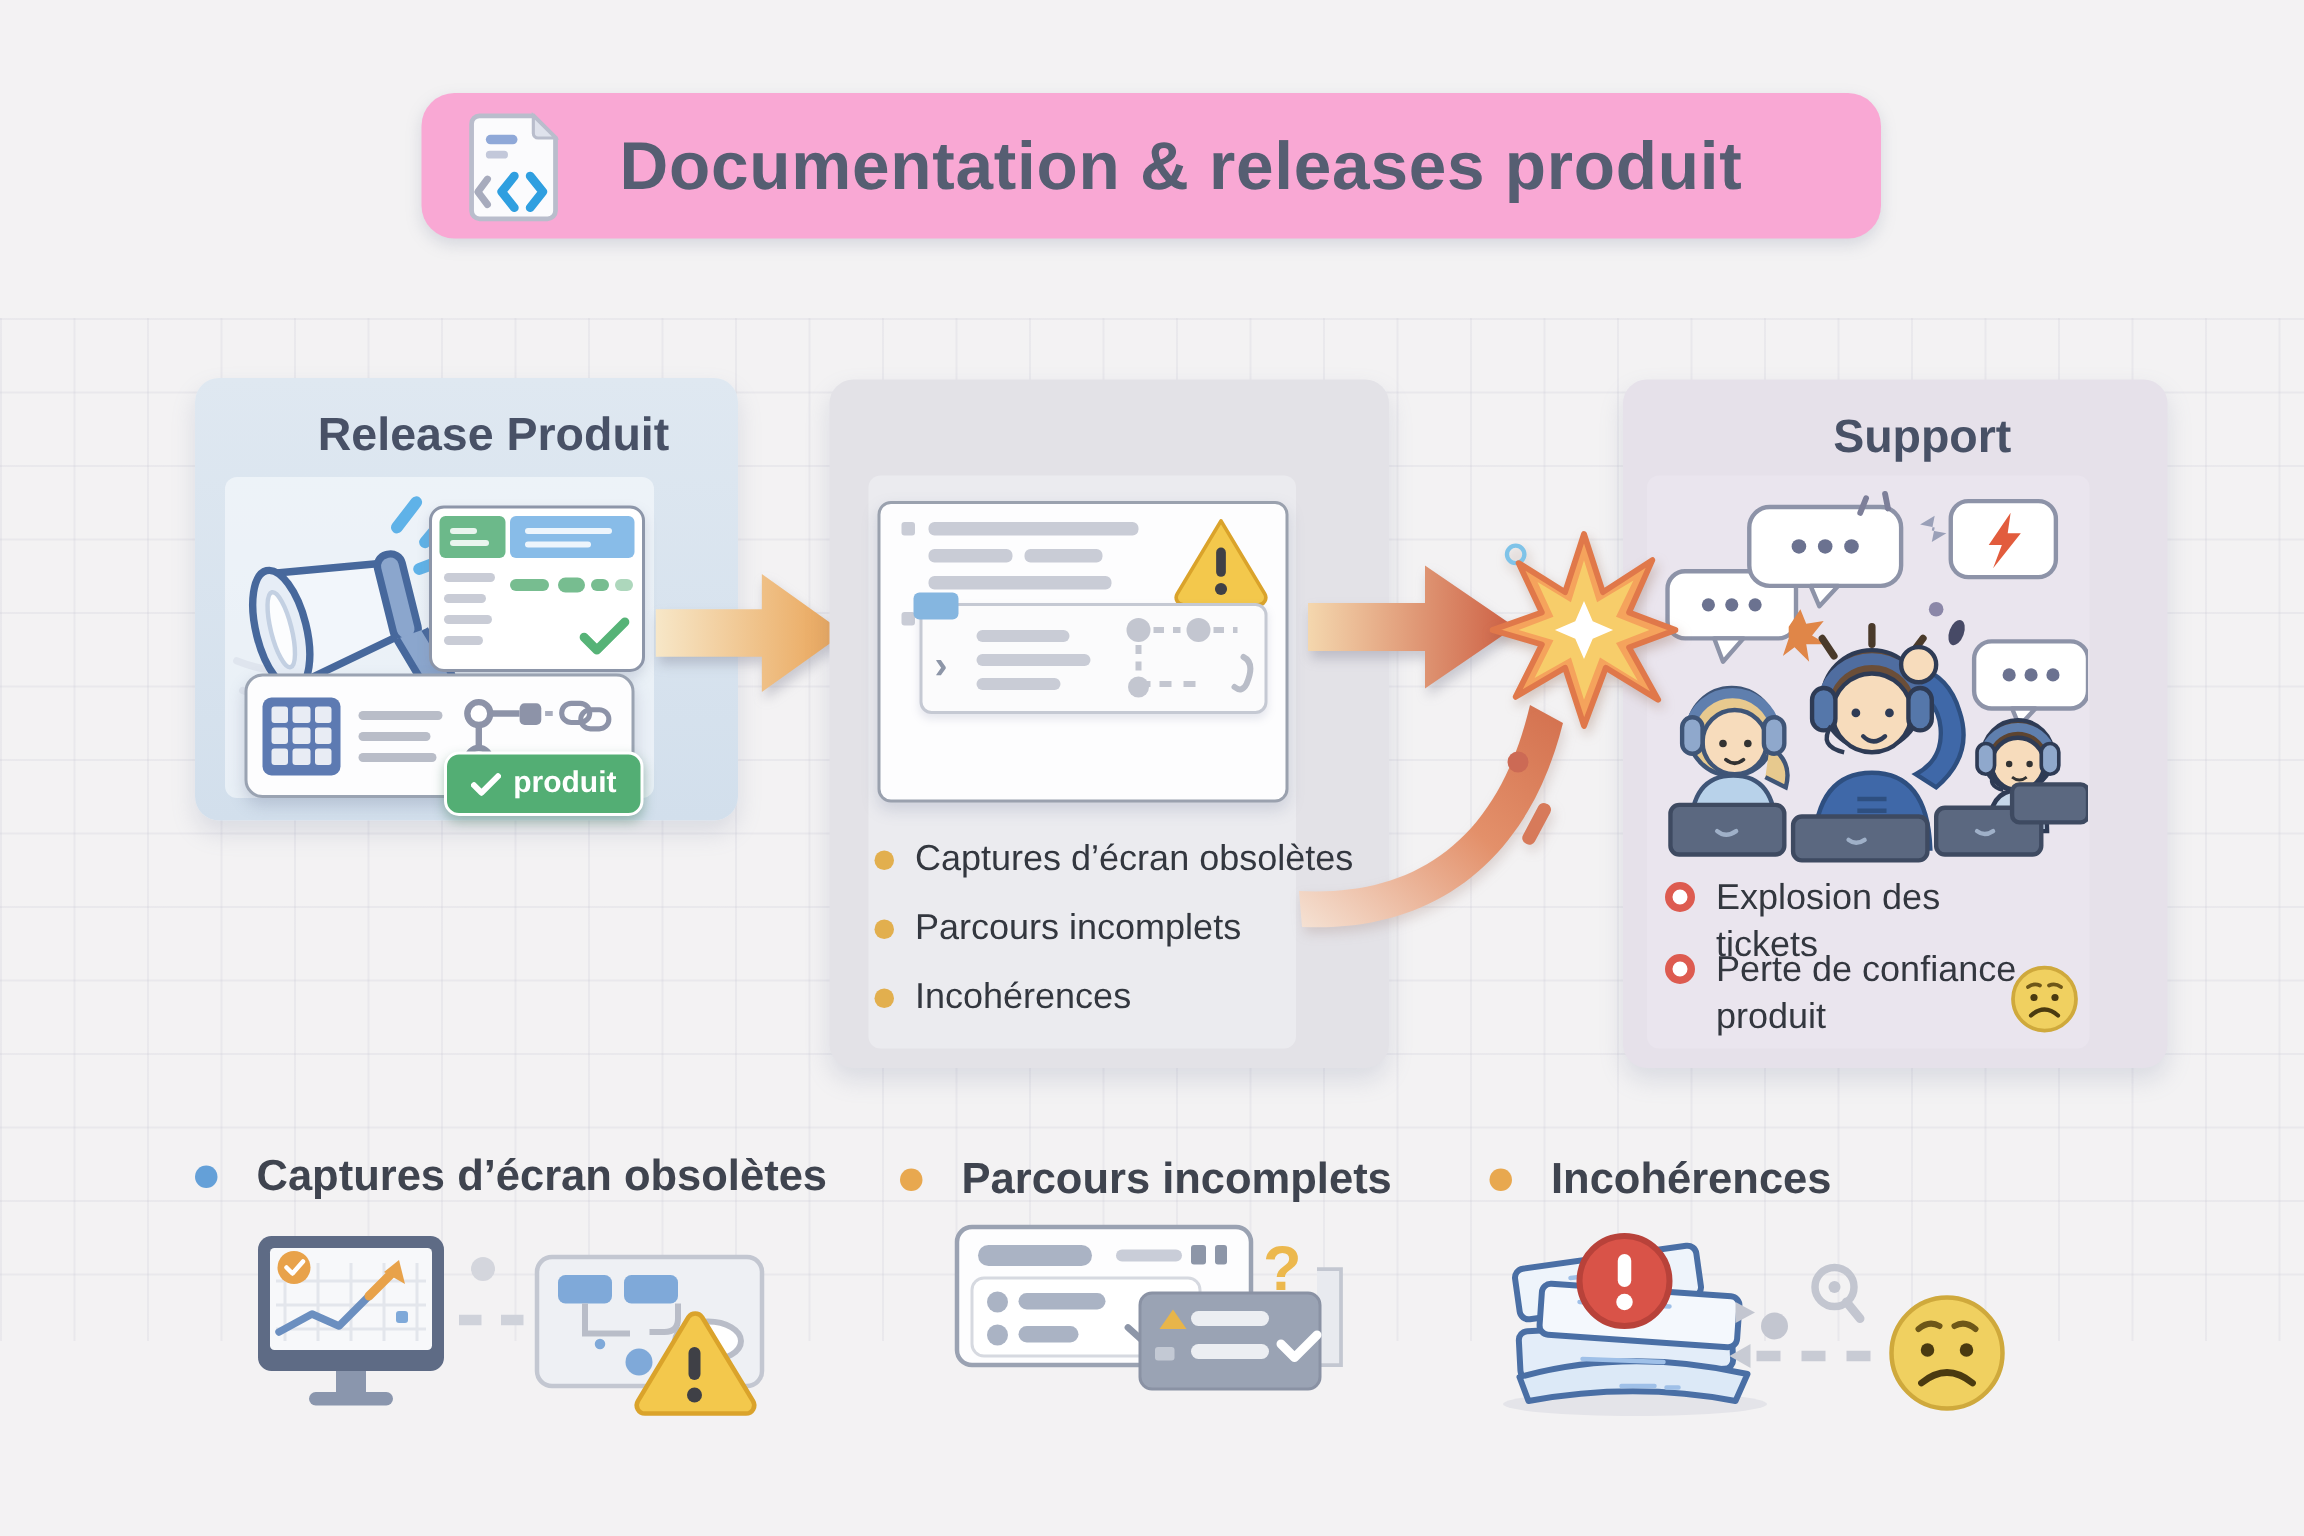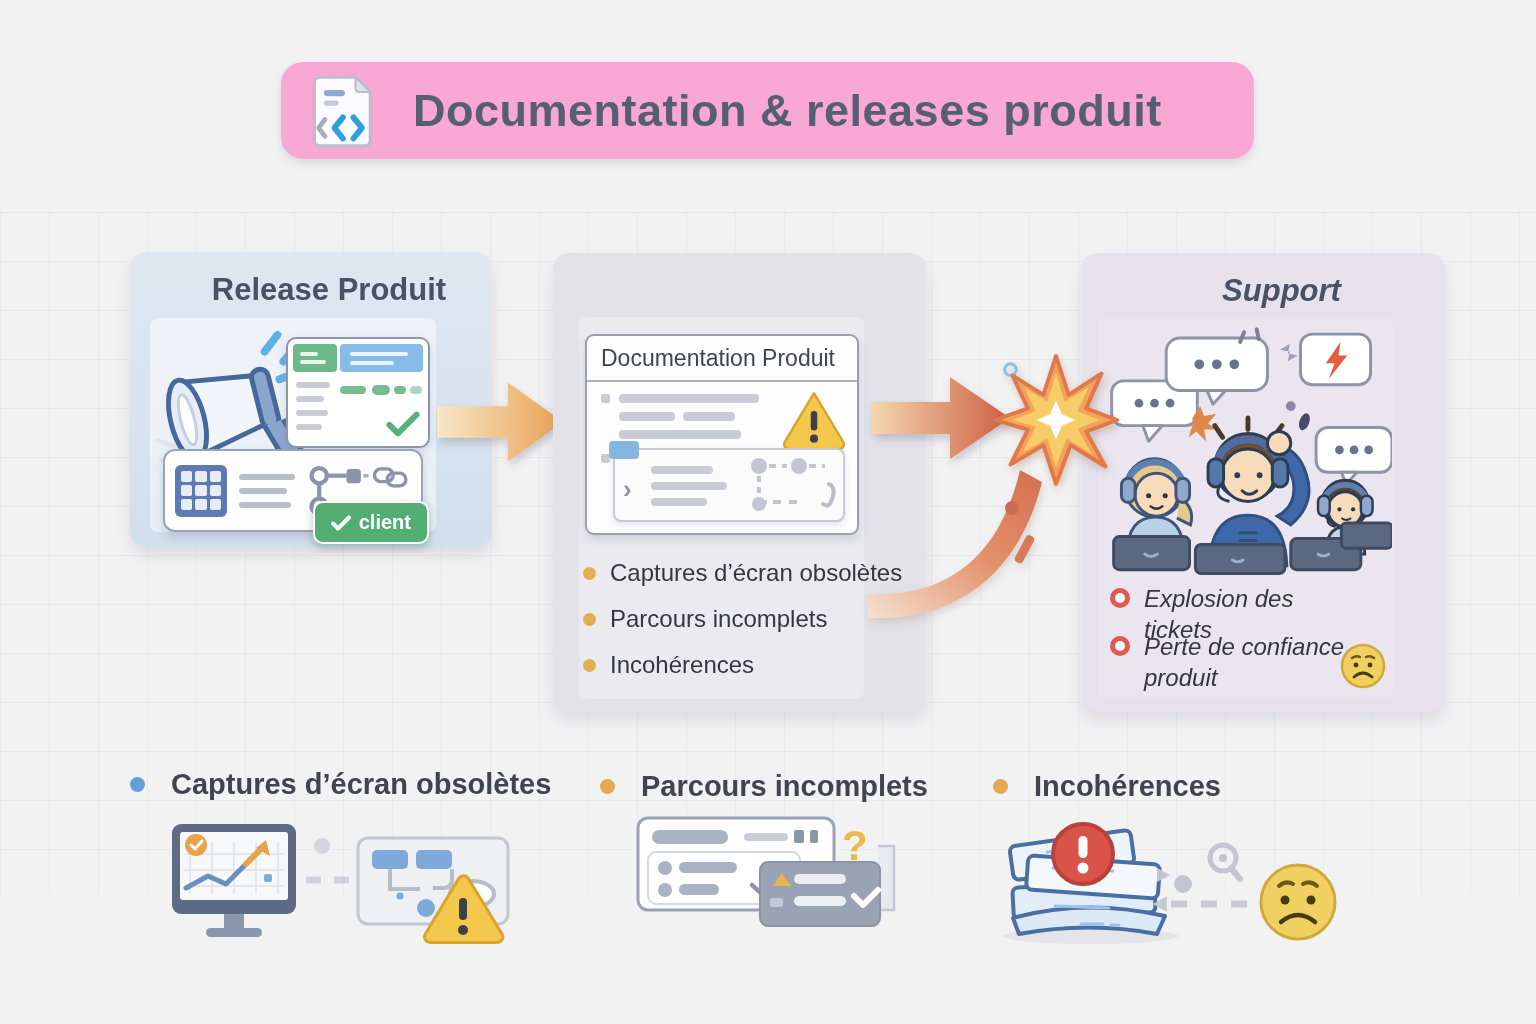--- a/index.html
+++ b/index.html
@@ -15,21 +15,21 @@
   .banner{left:281px;top:62px;width:973px;height:97px;background:#f9a8d4;border-radius:22px;
           display:flex;align-items:center;box-shadow:0 4px 10px rgba(130,138,165,.25);}
   .banner .doc-ic{width:68px;height:76px;margin-left:30px;flex:0 0 auto;}
   .banner h1{margin:0 0 0 34px;font-size:45px;font-weight:700;color:#565e72;letter-spacing:.5px;}
 
   
   .panel{border-radius:16px;box-shadow:0 8px 16px rgba(120,130,160,.20);padding-left:36px;}
   .panel h2{margin:0;text-align:center;font-size:31px;font-weight:700;color:#485166;padding-top:20px;}
   .p-release{left:130px;top:252px;width:326px;height:295px;background:linear-gradient(#dfe8f1,#d2dfec);}
   .p-doc{left:553px;top:253px;width:337px;height:459px;background:#e3e2e7;}
-  .p-support{left:1082px;top:253px;width:327px;height:459px;background:#e6e1ea;font-style:italic;}
+  .p-support{left:1082px;top:253px;width:327px;height:459px;background:#e6e1ea;}
   .inset{position:absolute;border-radius:8px;}
   .inset-rel{background:rgba(252,253,255,.55);left:20px;top:66px;width:286px;height:214px;}
   .inset-doc{background:#ebebef;left:26px;top:64px;width:285px;height:382px;}
   .inset-sup{background:#eae5ee;left:16px;top:64px;width:295px;height:382px;}
 
   
   .release-card{position:absolute;left:156px;top:85px;width:140px;height:107px;background:#fff;
         border:2px solid #8d96a9;border-radius:10px;box-shadow:0 4px 8px rgba(120,130,160,.25);overflow:hidden;}
   .rc-header{display:flex;height:33px;gap:3px;padding:5px 5px 0 5px;box-sizing:border-box;}
   .rc-green{flex:0 0 44px;background:#6cb98a;border-radius:4px;position:relative;}
@@ -193,40 +193,39 @@
         <line x1="64" y1="12" x2="75" y2="12" stroke="#a9adbd" stroke-width="4" stroke-dasharray="6 5"></line>
         <g stroke="#8d93a8" stroke-width="4" fill="none">
           <rect x="77" y="4" width="22" height="15" rx="7.5"></rect>
           <rect x="92" y="9" width="22" height="15" rx="7.5"></rect>
         </g>
       </svg>
       <div class="merged-badge">
         <svg width="20" height="16" viewBox="0 0 40 30">
           <path d="M4 16 l10 10 L36 4" stroke="#fff" stroke-width="8" fill="none" stroke-linecap="round" stroke-linejoin="round"></path>
         </svg>
-        <span>client</span>
+        <span>produit</span>
       </div>
     </div>
   </div>
 
   <svg class="abs arrow1" viewBox="0 0 130 86">
     <defs>
         <linearGradient id="ag1" x1="0" y1="0" x2="1" y2="0">
       <stop offset="0" stop-color="#f7e7c8"></stop>
           <stop offset="1" stop-color="#e9a254"></stop>
     </linearGradient>
       </defs>
     <polygon points="0,27 72,27 72,3 128,43 72,83 72,59 0,59" fill="url(#ag1)"></polygon>
   </svg>
 
   <div class="abs panel p-doc">
     <div class="inset inset-doc"></div>
 
     <div class="doc-card">
-      <div class="dc-title">Documentation Produit</div>
       <div class="dc-body">
         <span class="sq" style="left:14px;top:12px;"></span>
         <span class="bar" style="left:32px;top:12px;width:140px;"></span>
         <span class="bar" style="left:32px;top:30px;width:56px;"></span>
         <span class="bar" style="left:96px;top:30px;width:52px;"></span>
         <span class="bar" style="left:32px;top:48px;width:122px;"></span>
         <svg class="warn-doc" viewBox="0 0 80 74">
           <path d="M40 4 L76 64 a6 6 0 0 1 -5 9 H9 a6 6 0 0 1 -5 -9 Z" fill="#f3c84c" stroke="#daa32b" stroke-width="3" stroke-linejoin="round"></path>
           <rect x="36" y="26" width="8" height="24" rx="4" fill="#3f4046"></rect>
           <circle cx="40" cy="60" r="5" fill="#3f4046"></circle>

